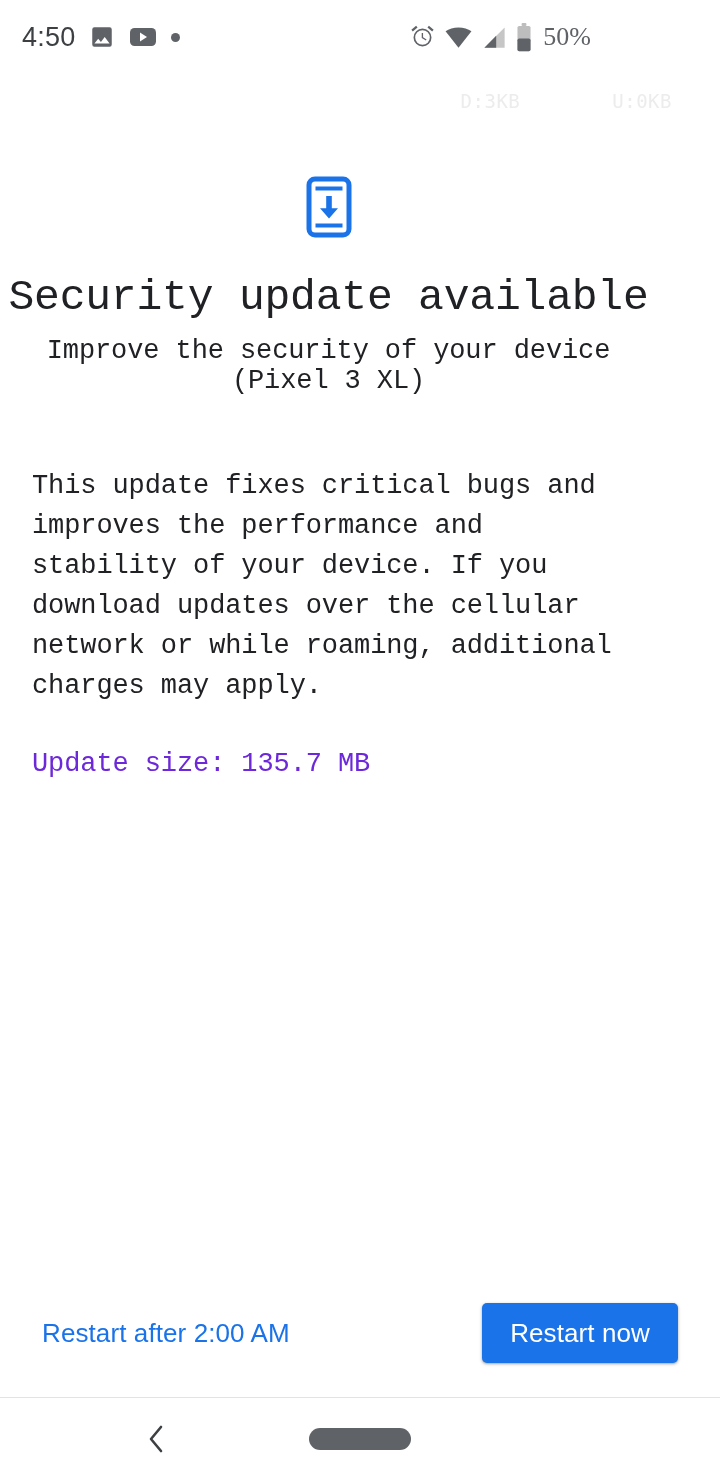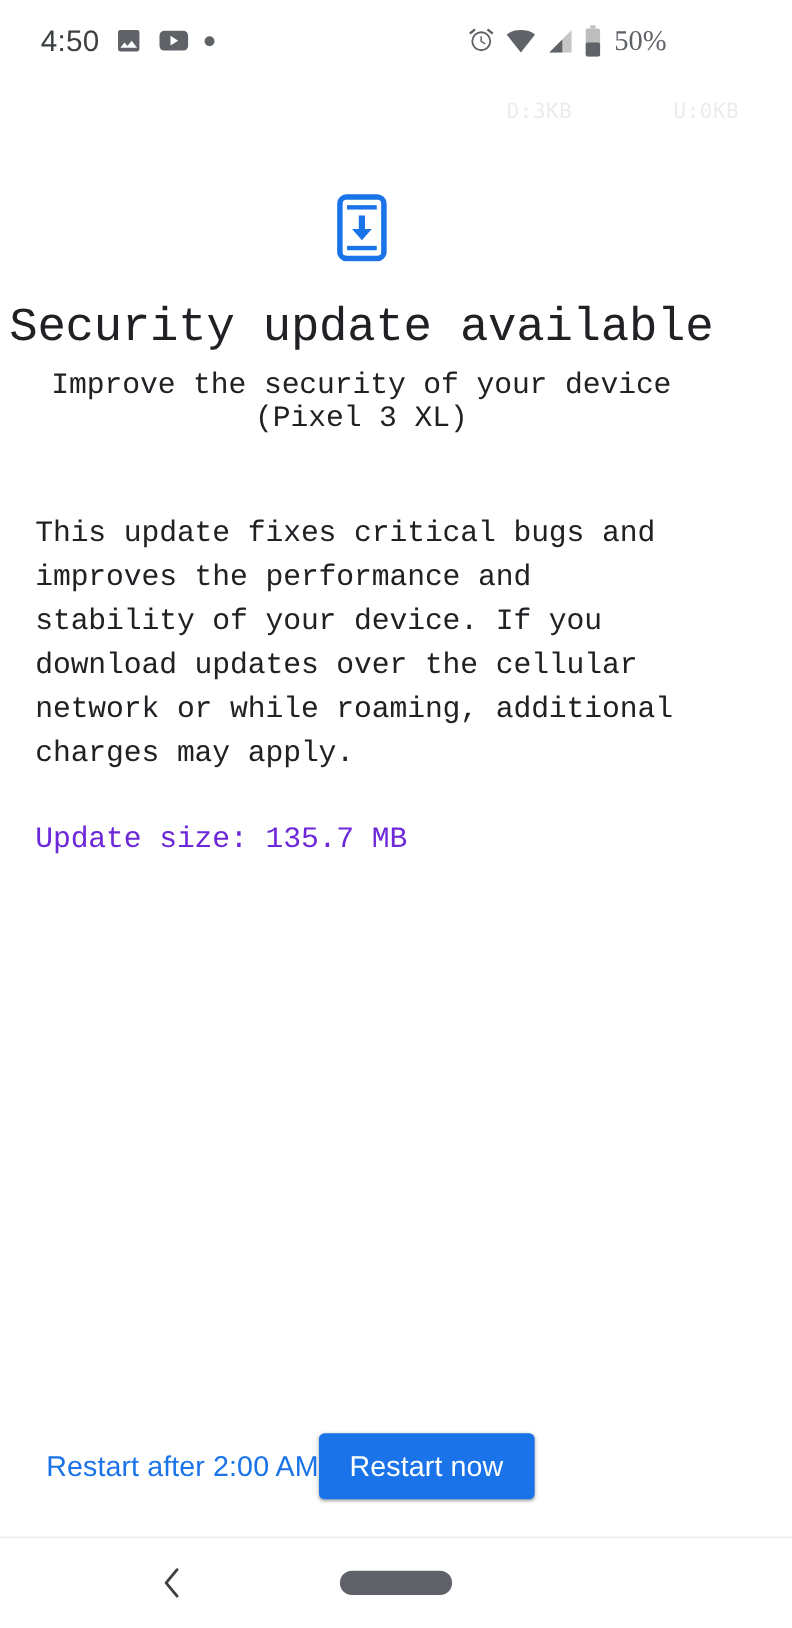--- a/index.html
+++ b/index.html
@@ -13,21 +13,21 @@
     position: relative;
     overflow: hidden;
     font-family: "Liberation Sans", sans-serif;
     color: #202124;
     -webkit-font-smoothing: antialiased;
   }
 
   
   .status-bar {
     position: absolute;
-    top: 0; left: 15px;
+    top: 0; left: 0;
     width: 613px;
     height: 74px;
     display: flex;
     align-items: center;
     justify-content: space-between;
     padding: 0 22px;
     box-sizing: border-box;
   }
   .status-left {
     display: flex;
@@ -126,21 +126,21 @@
   .actions {
     position: absolute;
     left: 0;
     top: 1303px;
     width: 720px;
     height: 60px;
     padding: 0 42px;
     box-sizing: border-box;
     display: flex;
     align-items: center;
-    justify-content: flex-start;
+    justify-content: space-between;
   }
   .link-btn {
     font-size: 26px;
     font-weight: 500;
     color: #1a73e8;
     letter-spacing: 0.1px;
     cursor: pointer;
     background: none;
     border: none;
     padding: 0;

